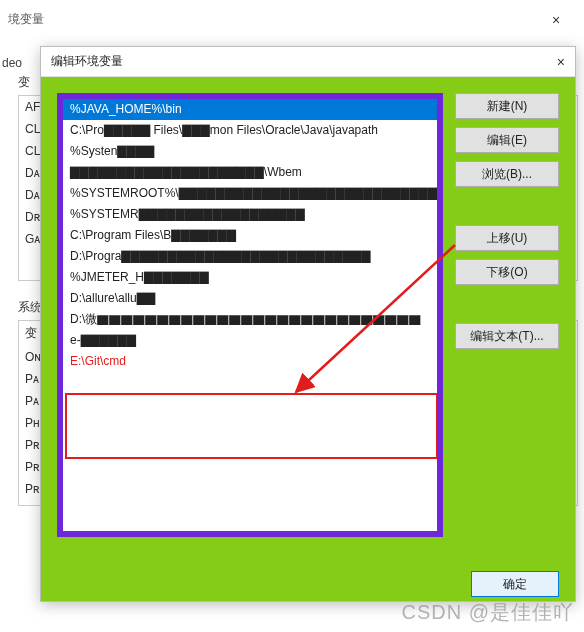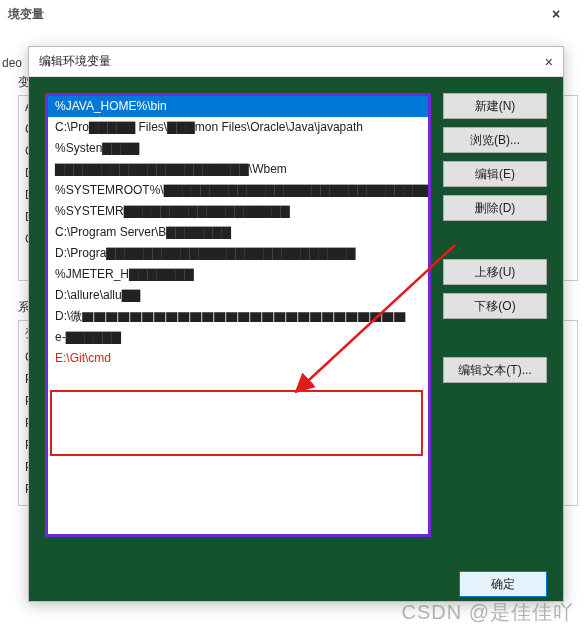--- a/index.html
+++ b/index.html
@@ -14,25 +14,24 @@
 }
 .bg-window {
   position: absolute;
   top: 0; left: 0;
   width: 584px; height: 632px;
   background: #fff;
 }
 .bg-titlebar {
   height: 28px;
   display: flex;
-  align-items: center;
+  align-items: flex-end;
   padding: 0 8px;
   background: #fff;
   color: #555;
-  font-weight: bold;
 }
 .bg-titlebar .title { flex: 1; }
 .bg-close { width: 40px; text-align: center; font-size: 14px; color: #333; }
 .bg-body { padding: 12px 18px; }
 .bg-section-label { margin: 8px 0 4px 0; color: #333; }
 .bg-listbox {
   border: 1px solid #ccc;
   background: #fff;
   width: 560px;
   height: 186px;
@@ -48,24 +47,24 @@
   padding: 4px 6px;
   color: #333;
   white-space: nowrap;
   overflow: hidden;
 }
 
 
 .dialog {
   position: absolute;
   top: 46px;
-  left: 28px;
+  left: 40px;
   width: 536px;
   height: 556px;
-  background: #14532d;
+  background: #84cc16;
   border: 1px solid #bbb;
   box-shadow: 0 3px 14px rgba(0,0,0,0.25);
   display: flex;
   flex-direction: column;
   justify-content: space-between;
 }
 .dlg-titlebar {
   height: 30px;
   display: flex;
   align-items: center;
@@ -76,21 +75,21 @@
 .dlg-titlebar .title { flex: 1; color: #222; font-size: 12px; }
 .dlg-close { width: 30px; text-align: right; font-size: 14px; color: #333; cursor: pointer; }
 .dlg-body {
   flex: 1;
   display: flex;
   padding: 16px 16px 10px 16px;
   gap: 12px;
 }
 .list-panel {
   flex: 1;
-  border: 3px solid #6d28d9;
+  border: 6px solid #6d28d9;
   background: #fff;
   overflow: hidden;
   position: relative;
 }
 .list-item {
   padding: 4px 7px;
   font-size: 12px;
   color: #222;
   white-space: nowrap;
   overflow: hidden;
@@ -194,34 +193,33 @@
     <span class="dlg-close">×</span>
   </div>
   <div class="dlg-body">
     <div class="list-panel">
       <div class="list-item selected">%JAVA_HOME%\bin</div>
       <div class="list-item">C:\Pro▇▇▇▇▇ Files\▇▇▇mon Files\Oracle\Java\javapath</div>
       <div class="list-item">%Systen▇▇▇▇</div>
       <div class="list-item">▇▇▇▇▇▇▇▇▇▇▇▇▇▇▇▇▇▇▇▇▇\Wbem</div>
       <div class="list-item">%SYSTEMROOT%\▇▇▇▇▇▇▇▇▇▇▇▇▇▇▇▇▇▇▇▇▇▇▇▇▇▇▇▇▇▇▇.▇▇▇▇</div>
       <div class="list-item">%SYSTEMR▇▇▇▇▇▇▇▇▇▇▇▇▇▇▇▇▇▇</div>
-      <div class="list-item">C:\Program Server\B▇▇▇▇▇▇▇</div>
+      <div class="list-item">C:\Program Files\B▇▇▇▇▇▇▇</div>
       <div class="list-item">D:\Progra▇▇▇▇▇▇▇▇▇▇▇▇▇▇▇▇▇▇▇▇▇▇▇▇▇▇▇</div>
       <div class="list-item">%JMETER_H▇▇▇▇▇▇▇</div>
       <div class="list-item">D:\allure\allu▇▇</div>
       <div class="list-item">D:\微▇▇▇▇▇▇▇▇▇▇▇▇▇▇▇▇▇▇▇▇▇▇▇▇▇▇▇</div>
       <div class="list-item">e-▇▇▇▇▇▇</div>
       <div class="list-item" style="color:#e21c1c">E:\Git\cmd</div>
       <div class="red-box"></div>
     </div>
     <div class="btn-col">
       <button class="btn">新建(N)</button>
+      <button class="btn">编辑(E)</button>
       <button class="btn">浏览(B)...</button>
-      <button class="btn">编辑(E)</button>
-      <button class="btn">删除(D)</button>
       <div class="spacer"></div>
       <button class="btn">上移(U)</button>
       <button class="btn">下移(O)</button>
       <div class="spacer"></div>
       <button class="btn">编辑文本(T)...</button>
     </div>
   </div>
   <div class="dlg-footer">
     <button class="btn primary">确定</button>
   </div>

